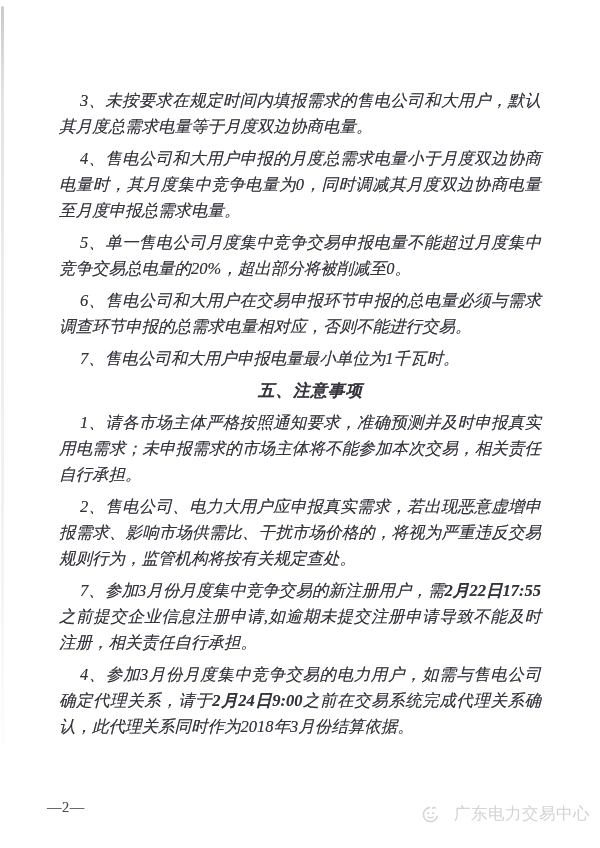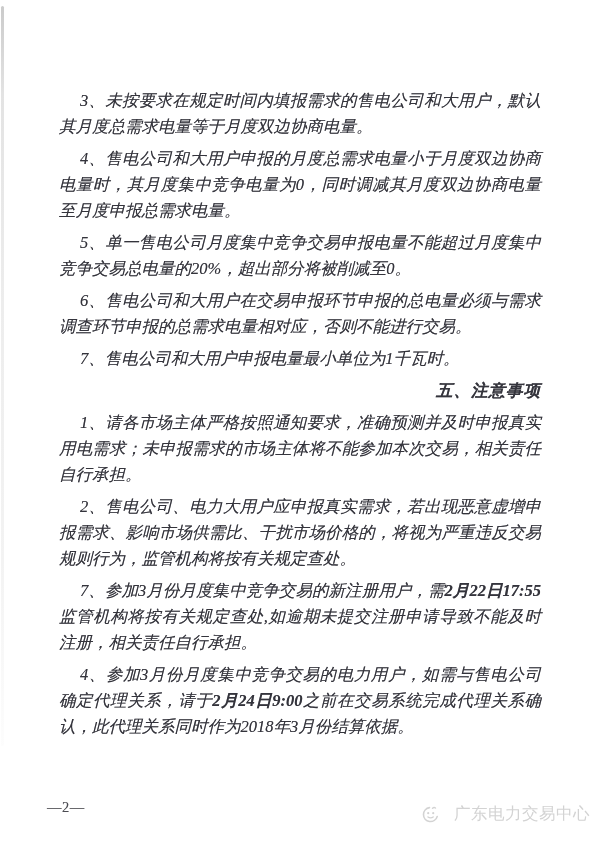--- a/index.html
+++ b/index.html
@@ -47,21 +47,21 @@
     font-size: 16.5px;
     line-height: 26px;
     text-align: justify;
     text-justify: inter-ideograph;
     text-indent: 21px;
     
     text-shadow: 0 0 0.5px rgba(52,52,60,0.55);
   }
   .doc-body p.heading {
     font-weight: bold;
-    text-align: right;
+    text-align: center;
     letter-spacing: 1px;
   }
   .doc-body span.bold {
     font-weight: bold;
   }
   .page-number {
     position: absolute;
     left: 47px;
     top: 799px;
     font-size: 14.5px;
@@ -95,21 +95,21 @@
   <section class="doc-body">
 
   <p class="para"><span>3、未按要求在规定时间内填报需求的售电公司和大用户，默认其月度总需求电量等于月度双边协商电量。</span></p>
       <p class="para"><span>4、售电公司和大用户申报的月度总需求电量小于月度双边协商电量时，其月度集中竞争电量为0，同时调减其月度双边协商电量至月度申报总需求电量。</span></p>
       <p class="para"><span>5、单一售电公司月度集中竞争交易申报电量不能超过月度集中竞争交易总电量的20%，超出部分将被削减至0。</span></p>
       <p class="para"><span>6、售电公司和大用户在交易申报环节申报的总电量必须与需求调查环节申报的总需求电量相对应，否则不能进行交易。</span></p>
       <p class="para"><span>7、售电公司和大用户申报电量最小单位为1千瓦时。</span></p>
       <p class="heading"><span>五、注意事项</span></p>
       <p class="para"><span>1、请各市场主体严格按照通知要求，准确预测并及时申报真实用电需求；未申报需求的市场主体将不能参加本次交易，相关责任自行承担。</span></p>
       <p class="para"><span>2、售电公司、电力大用户应申报真实需求，若出现恶意虚增申报需求、影响市场供需比、干扰市场价格的，将视为严重违反交易规则行为，监管机构将按有关规定查处。</span></p>
-      <p class="para"><span>7、参加3月份月度集中竞争交易的新注册用户，需</span><span class="bold">2月22日17:55</span><span>监管机构将按有关规定查处,如逾期未提交注册申请导致不能及时注册，相关责任自行承担。</span></p>
+      <p class="para"><span>7、参加3月份月度集中竞争交易的新注册用户，需</span><span class="bold">2月22日17:55</span><span>之前提交企业信息注册申请,如逾期未提交注册申请导致不能及时注册，相关责任自行承担。</span></p>
       <p class="para"><span>4、参加3月份月度集中竞争交易的电力用户，如需与售电公司确定代理关系，请于</span><span class="bold">2月24日9:00</span><span>之前在交易系统完成代理关系确认，此代理关系同时作为2018年3月份结算依据。</span></p>
     </section>
 
   <div class="page-number">—2—</div>
 
   <div class="watermark">
     <span>
       <svg width="21" height="21" viewBox="0 0 21 21" aria-hidden="true">
 
         <path d="M 17.2 12.5 A 7 7 0 1 1 9.5 3.6" fill="none" stroke="#d3d3d3" stroke-width="1.6" stroke-linecap="round"></path>

